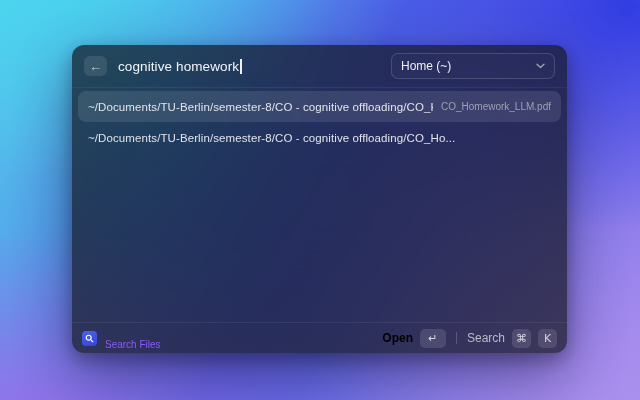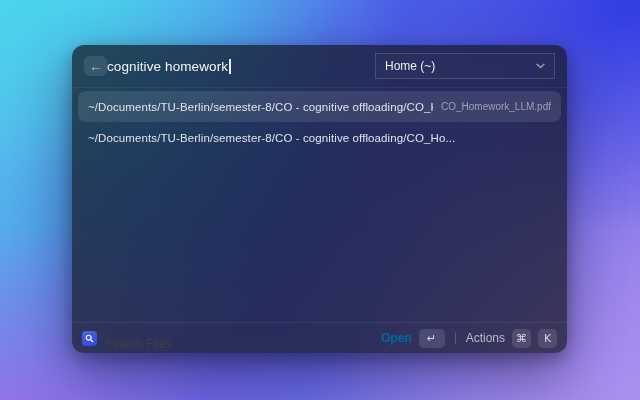--- a/index.html
+++ b/index.html
@@ -43,39 +43,40 @@
     width: 23px; height: 20px;
     border-radius: 6px;
     background: rgba(255,255,255,0.10);
     display: flex; align-items: center; justify-content: center;
     color: #c9ced6;
     font-size: 13px;
     line-height: 1;
     cursor: default;
   }
   .search-text {
+    margin-left: 11px;
     font-size: 13.5px;
     font-weight: 500;
     letter-spacing: 0.1px;
     color: #f4f5f8;
     white-space: nowrap;
     display: flex;
     align-items: center;
   }
   .caret {
     display: inline-block;
     width: 1.5px; height: 15px;
     background: #eef0f5;
     margin-left: 1px;
   }
   .header-spacer { flex: 1; }
   .dropdown {
-    width: 180px; height: 26px;
+    width: 164px; height: 26px;
     border: 1px solid rgba(255,255,255,0.15);
-    border-radius: 0;
+    border-radius: 7px;
     background: rgba(255,255,255,0.02);
     display: flex;
     align-items: center;
     padding: 0 9px;
     font-size: 12px;
     color: #edeff4;
   }
   .dropdown .dd-label { flex: 1; white-space: nowrap; }
   .chevron { color: #9ba0ad; display: flex; align-items: center; }
   .chevron svg { display: block; }
@@ -122,29 +123,29 @@
   .cmd-icon {
     width: 15px; height: 15px;
     border-radius: 4px;
     background: linear-gradient(160deg, #4b63e8, #3545d8);
     display: flex; align-items: center; justify-content: center;
     flex: 0 0 auto;
   }
   .cmd-icon svg { display: block; }
   .cmd-label {
     margin-left: 8px;
-    font-size: 12px;
-    color: #404040;
+    font-size: 10px;
+    color: #8b5cf6;
     margin-top: 12px;
   }
   .footer-spacer { flex: 1; }
   .action-label {
     font-size: 12px;
     font-weight: 600;
-    color: #0369a1;
+    color: #000000;
   }
   .actions-label {
     font-size: 12px;
     color: #b9bcc8;
   }
   .keycap {
     min-width: 19px;
     height: 19px;
     padding: 0 4px;
     border-radius: 5px;
@@ -204,18 +205,18 @@
       </svg>
     </div>
     <span class="cmd-label">Search Files</span>
     <div class="footer-spacer"></div>
 
     <span class="action-label">Open</span>
     <span class="keycap return">↵</span>
 
     <span class="footer-divider"></span>
 
-    <span class="actions-label">Actions</span>
+    <span class="actions-label">Search</span>
     <span class="keycap">⌘</span>
     <span class="keycap">K</span>
   </div>
 
 </div>
 
 </body></html>

